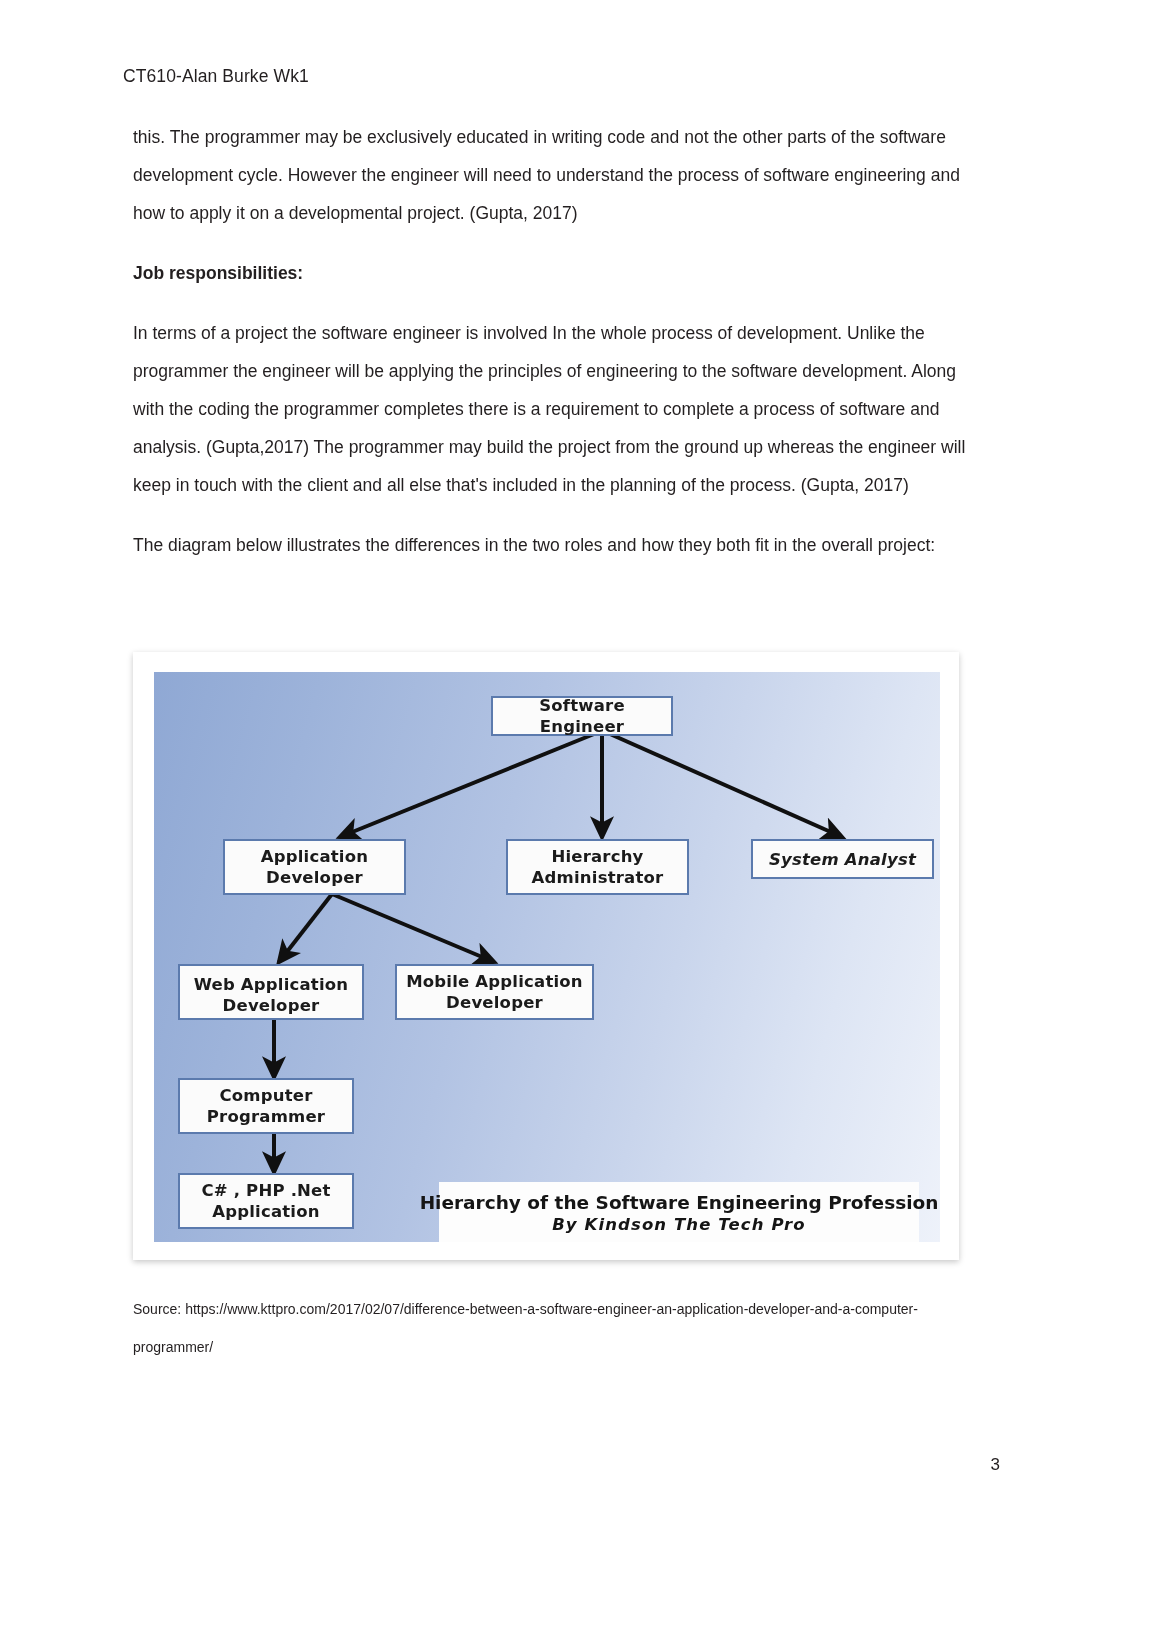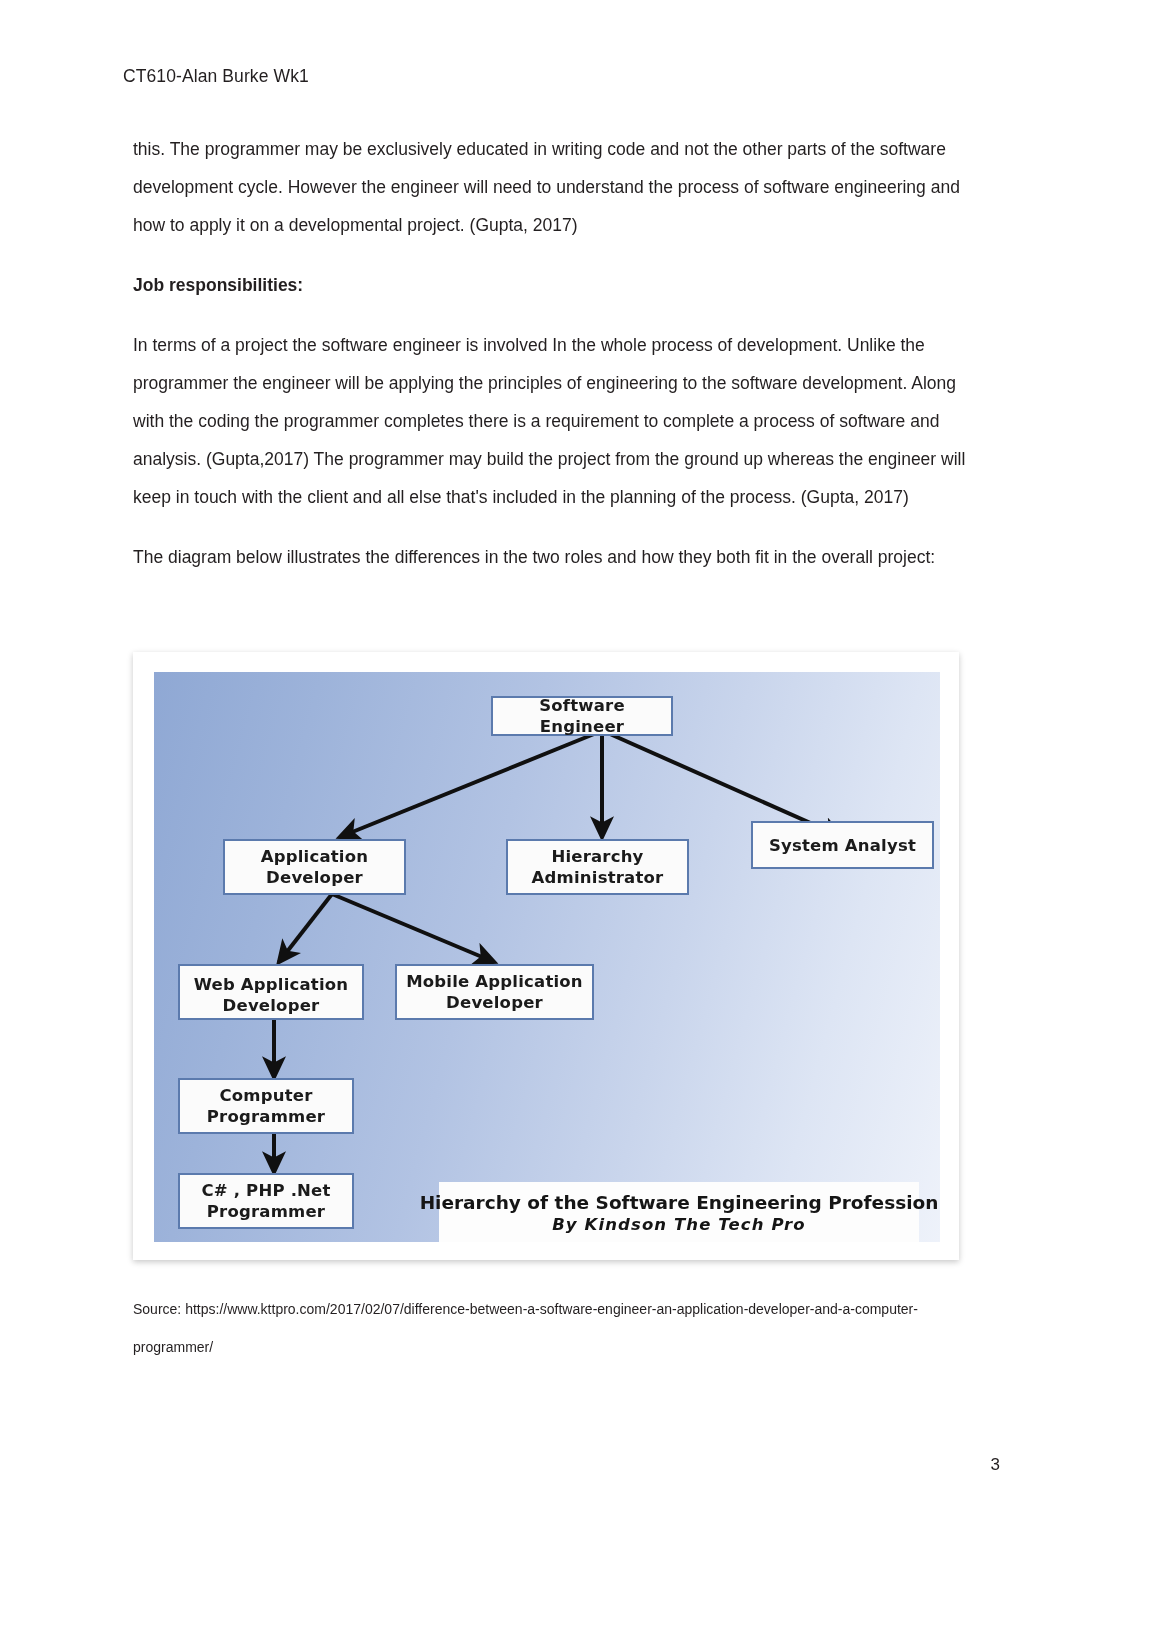--- a/index.html
+++ b/index.html
@@ -24,21 +24,21 @@
     position: absolute;
     left: 123px;
     top: 66px;
     font-size: 17.5px;
     color: #231f20;
     letter-spacing: 0.1px;
   }
   .body-col {
     position: absolute;
     left: 133px;
-    top: 130px;
+    top: 118px;
     width: 838px;
   }
   p.para {
     margin: 0 0 22px 0;
     font-size: 17.5px;
     line-height: 38px;
     color: #231f20;
     text-align: left;
   }
   p.para.bold {
@@ -190,42 +190,42 @@
       <div class="node" style="left:69px; top:167px; width:183px; height:56px; white-space:pre-line;">
         <span>Application
 Developer</span>
       </div>
 
       <div class="node" style="left:352px; top:167px; width:183px; height:56px; white-space:pre-line;">
         <span>Hierarchy
 Administrator</span>
       </div>
 
-      <div class="node" style="left:597px; top:149px; width:183px; height:48px;">
+      <div class="node" style="left:597px; top:167px; width:183px; height:40px;font-style:italic;">
         <span>System Analyst</span>
       </div>
 
       <div class="node" style="left:24px; top:292px; width:186px; height:56px; white-space:pre-line;align-items:flex-end;">
         <span>Web Application
 Developer</span>
       </div>
 
       <div class="node" style="left:241px; top:292px; width:199px; height:56px; white-space:pre-line;">
         <span>Mobile Application
 Developer</span>
       </div>
 
       <div class="node" style="left:24px; top:406px; width:176px; height:56px; white-space:pre-line;">
         <span>Computer
 Programmer</span>
       </div>
 
       <div class="node" style="left:24px; top:501px; width:176px; height:56px; white-space:pre-line;">
         <span>C# , PHP .Net
-Programmer</span>
+Application</span>
       </div>
 
       <div class="caption-box">
         <div class="caption-title">Hierarchy of the Software Engineering Profession</div>
         <div class="caption-by">By Kindson The Tech Pro</div>
       </div>
 
     </div>
   </div>
 

